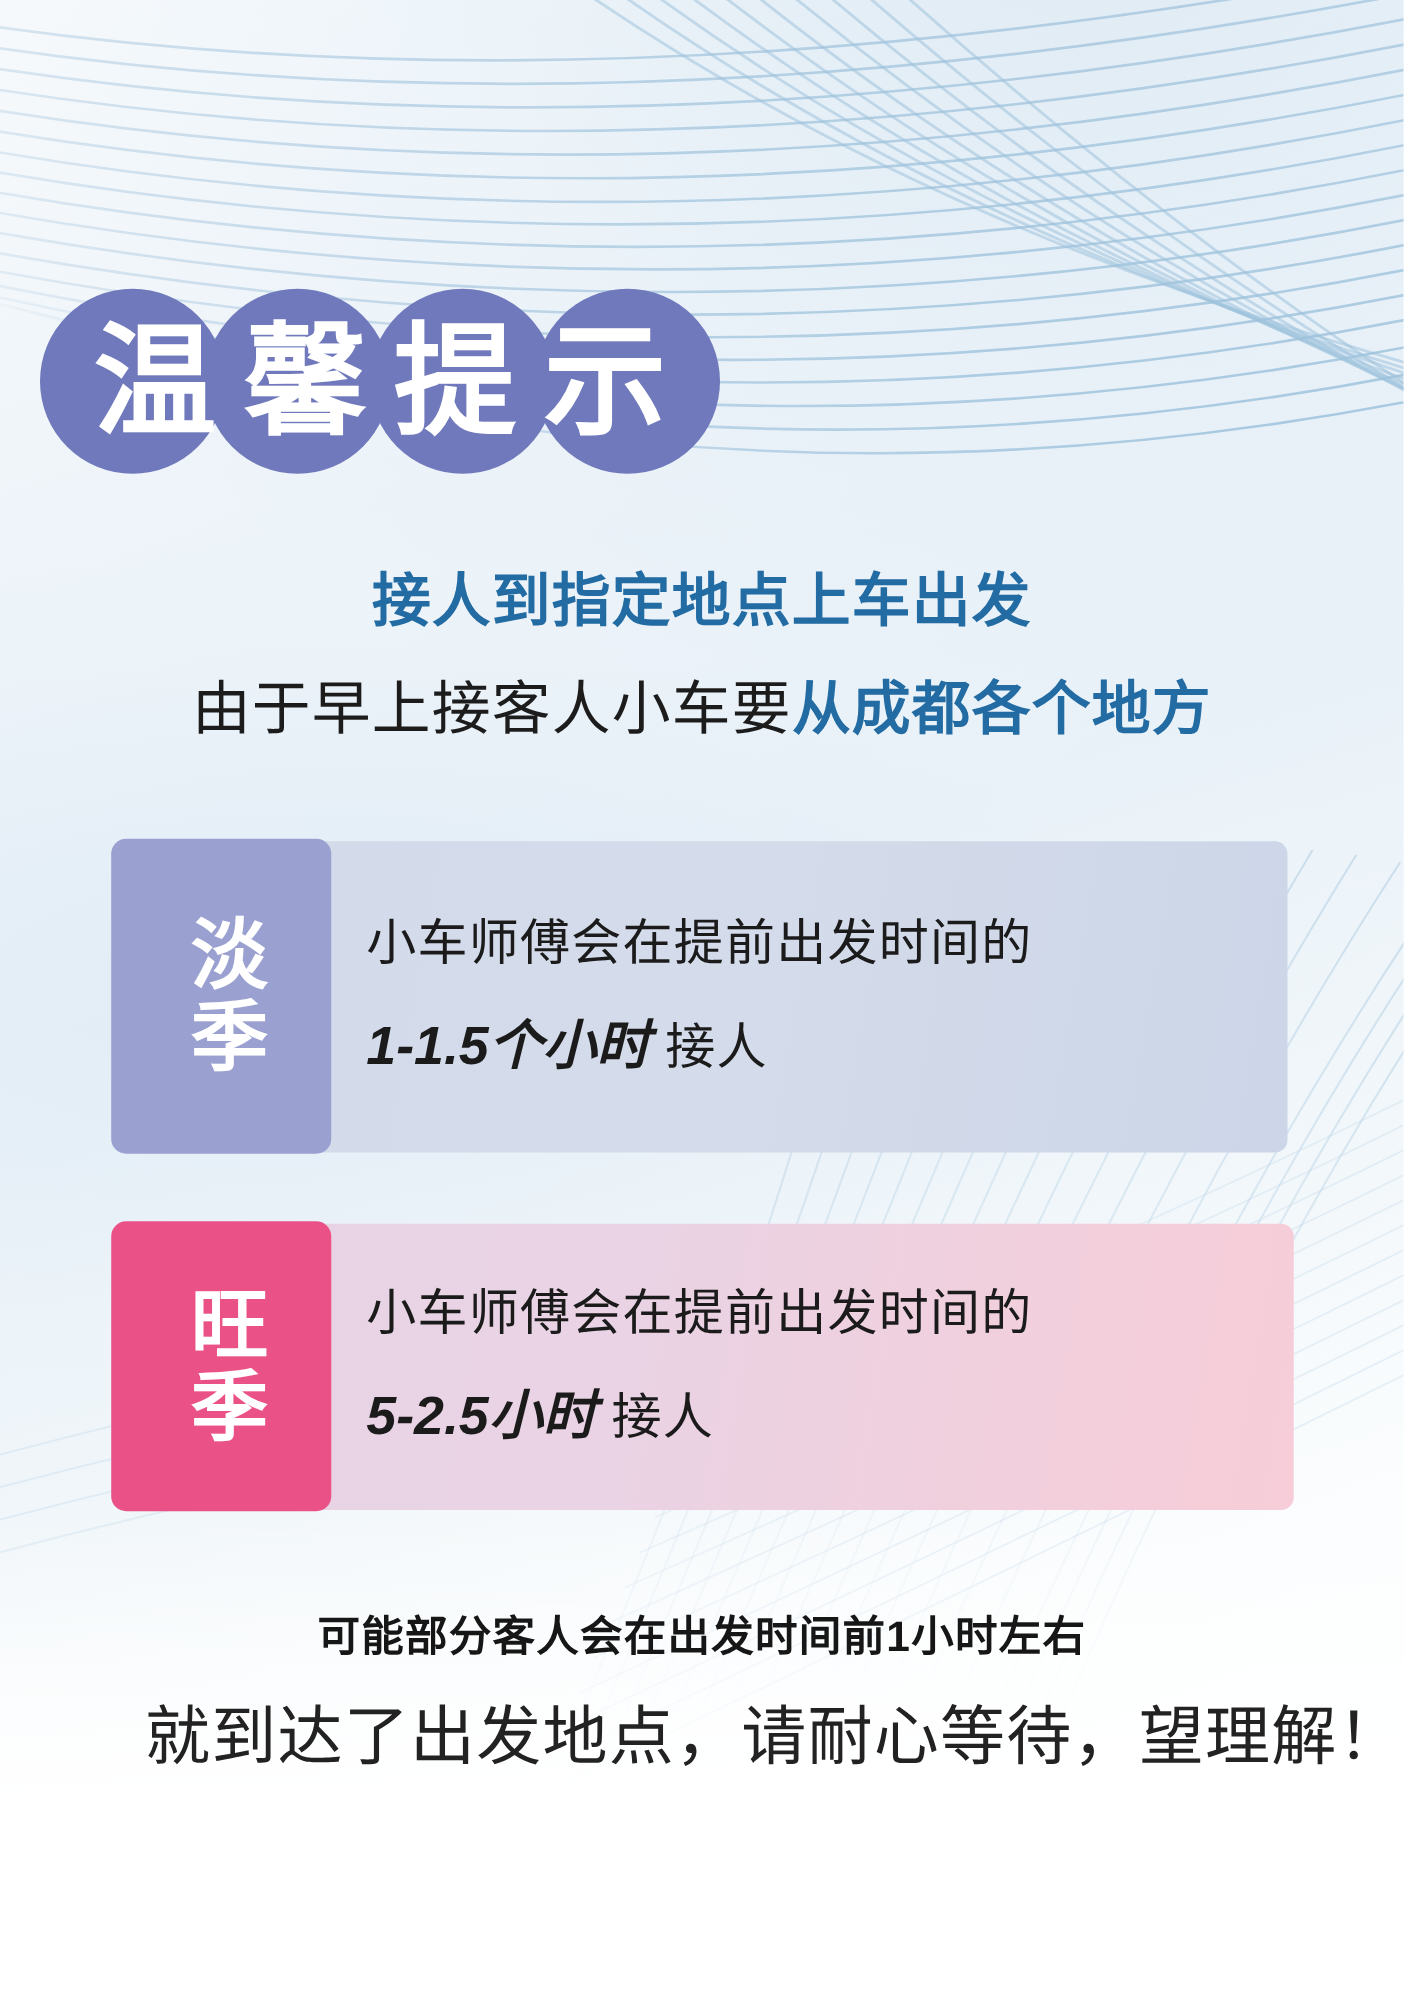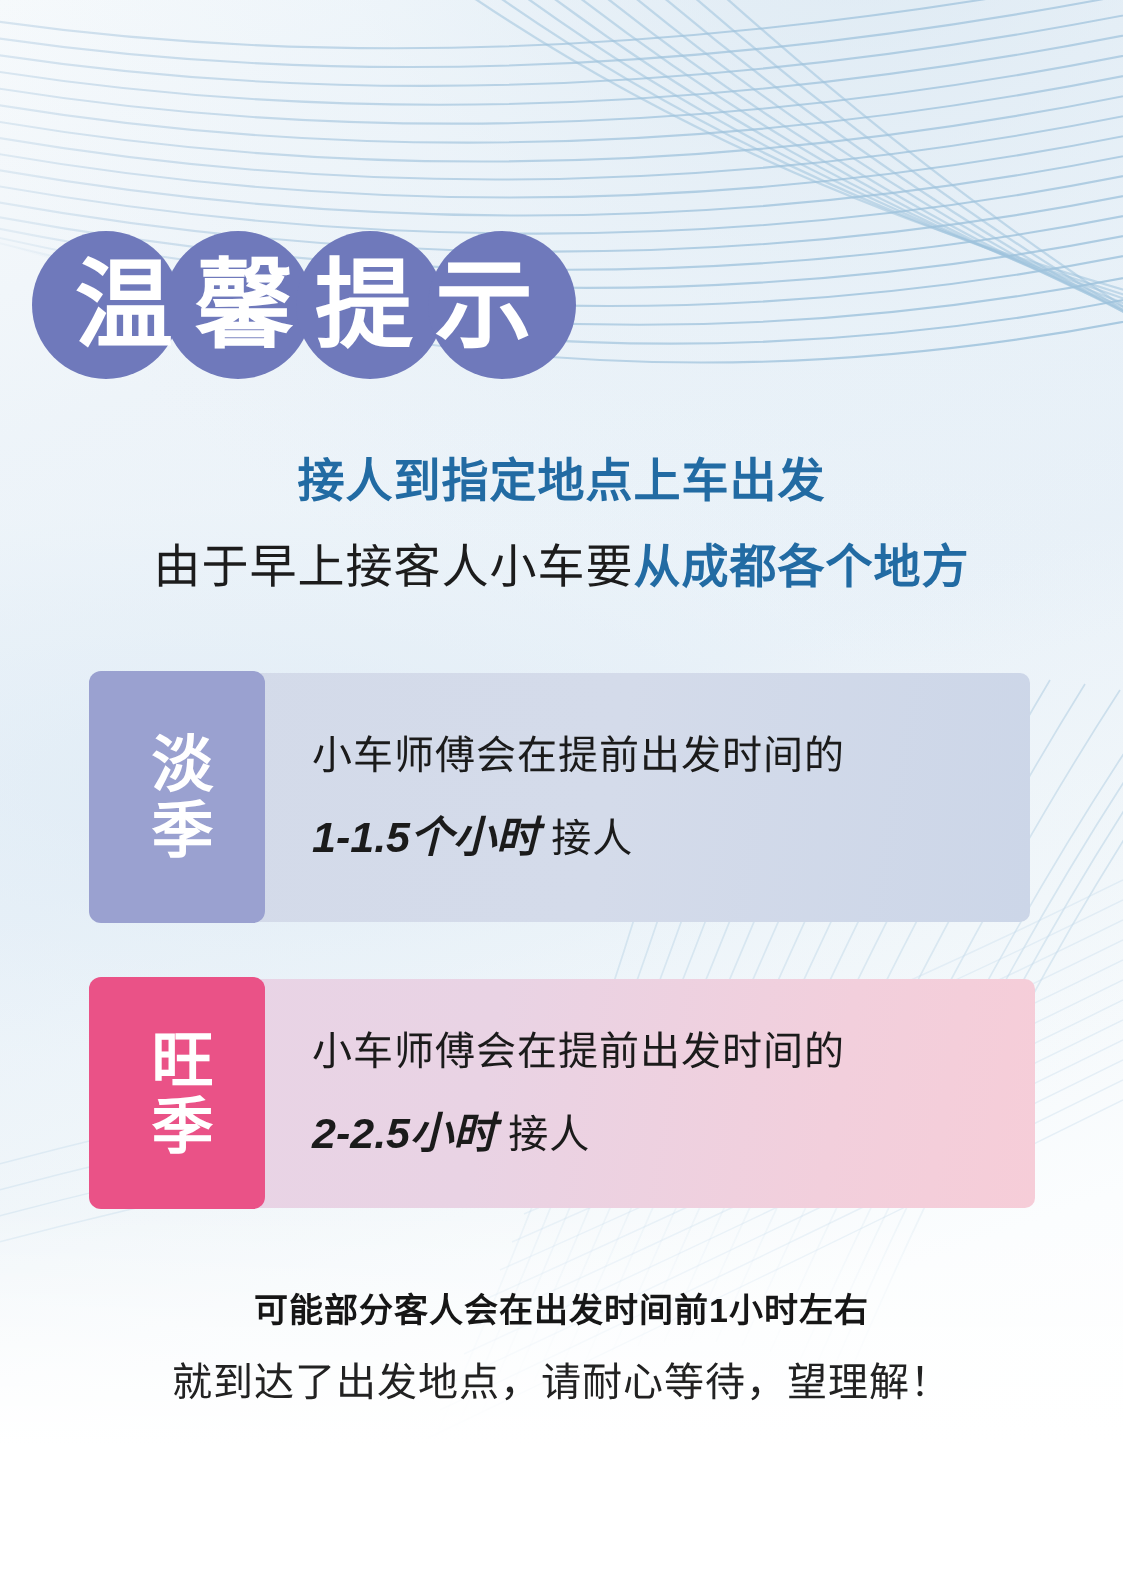--- a/index.html
+++ b/index.html
@@ -157,21 +157,21 @@
     text-align: center;
     writing-mode: vertical-rl;
     letter-spacing: 4px;
   }
 
   .card-body {
     flex: 1 1 auto;
     display: flex;
     flex-direction: column;
     justify-content: center;
-    padding-left: 47px;
+    padding-left: 28px;
     box-sizing: border-box;
   }
   .card-line {
     font-size: 40px;
     color: #1b1b1b;
     line-height: 1.5;
     letter-spacing: 1px;
   }
   .card-line-2 { margin-top: 20px; }
   .hl {
@@ -191,26 +191,27 @@
     text-align: center;
   }
   .footer-line-1 {
     font-size: 34px;
     font-weight: bold;
     color: #161616;
     line-height: 1.45;
     letter-spacing: 1px;
   }
   .footer-line-2 {
-    font-size: 40px;
+    font-size: 52px;
     font-weight: normal;
     color: #222222;
     line-height: 1.45;
     letter-spacing: 1px;
     margin-top: 18px;
+    text-align: right;
   }
 </style>
 </head>
 <body>
 
 <div class="page">
 
   <div class="bg-layer">
     <div class="bg-wash-top"></div>
     <div class="bg-wash-mid"></div>
@@ -345,21 +346,21 @@
       <div class="card-line card-line-2"><span class="hl">1-1.5个小时</span><span class="plain"> 接人</span></div>
     </div>
   </div>
 
   <div class="card card-high">
     <div class="badge badge-high tall">
       <div class="badge-text">旺季</div>
     </div>
     <div class="card-body">
       <div class="card-line">小车师傅会在提前出发时间的</div>
-      <div class="card-line card-line-2"><span class="hl">2-2.5小时</span><span class="plain"> 接人</span></div>
+      <div class="card-line card-line-2"><span class="hl">5-2.5小时</span><span class="plain"> 接人</span></div>
     </div>
   </div>
 
   <div class="footer">
     <div class="footer-line-1">可能部分客人会在出发时间前1小时左右</div>
     <div class="footer-line-2">就到达了出发地点，请耐心等待，望理解！</div>
   </div>
 
 </div>
 

